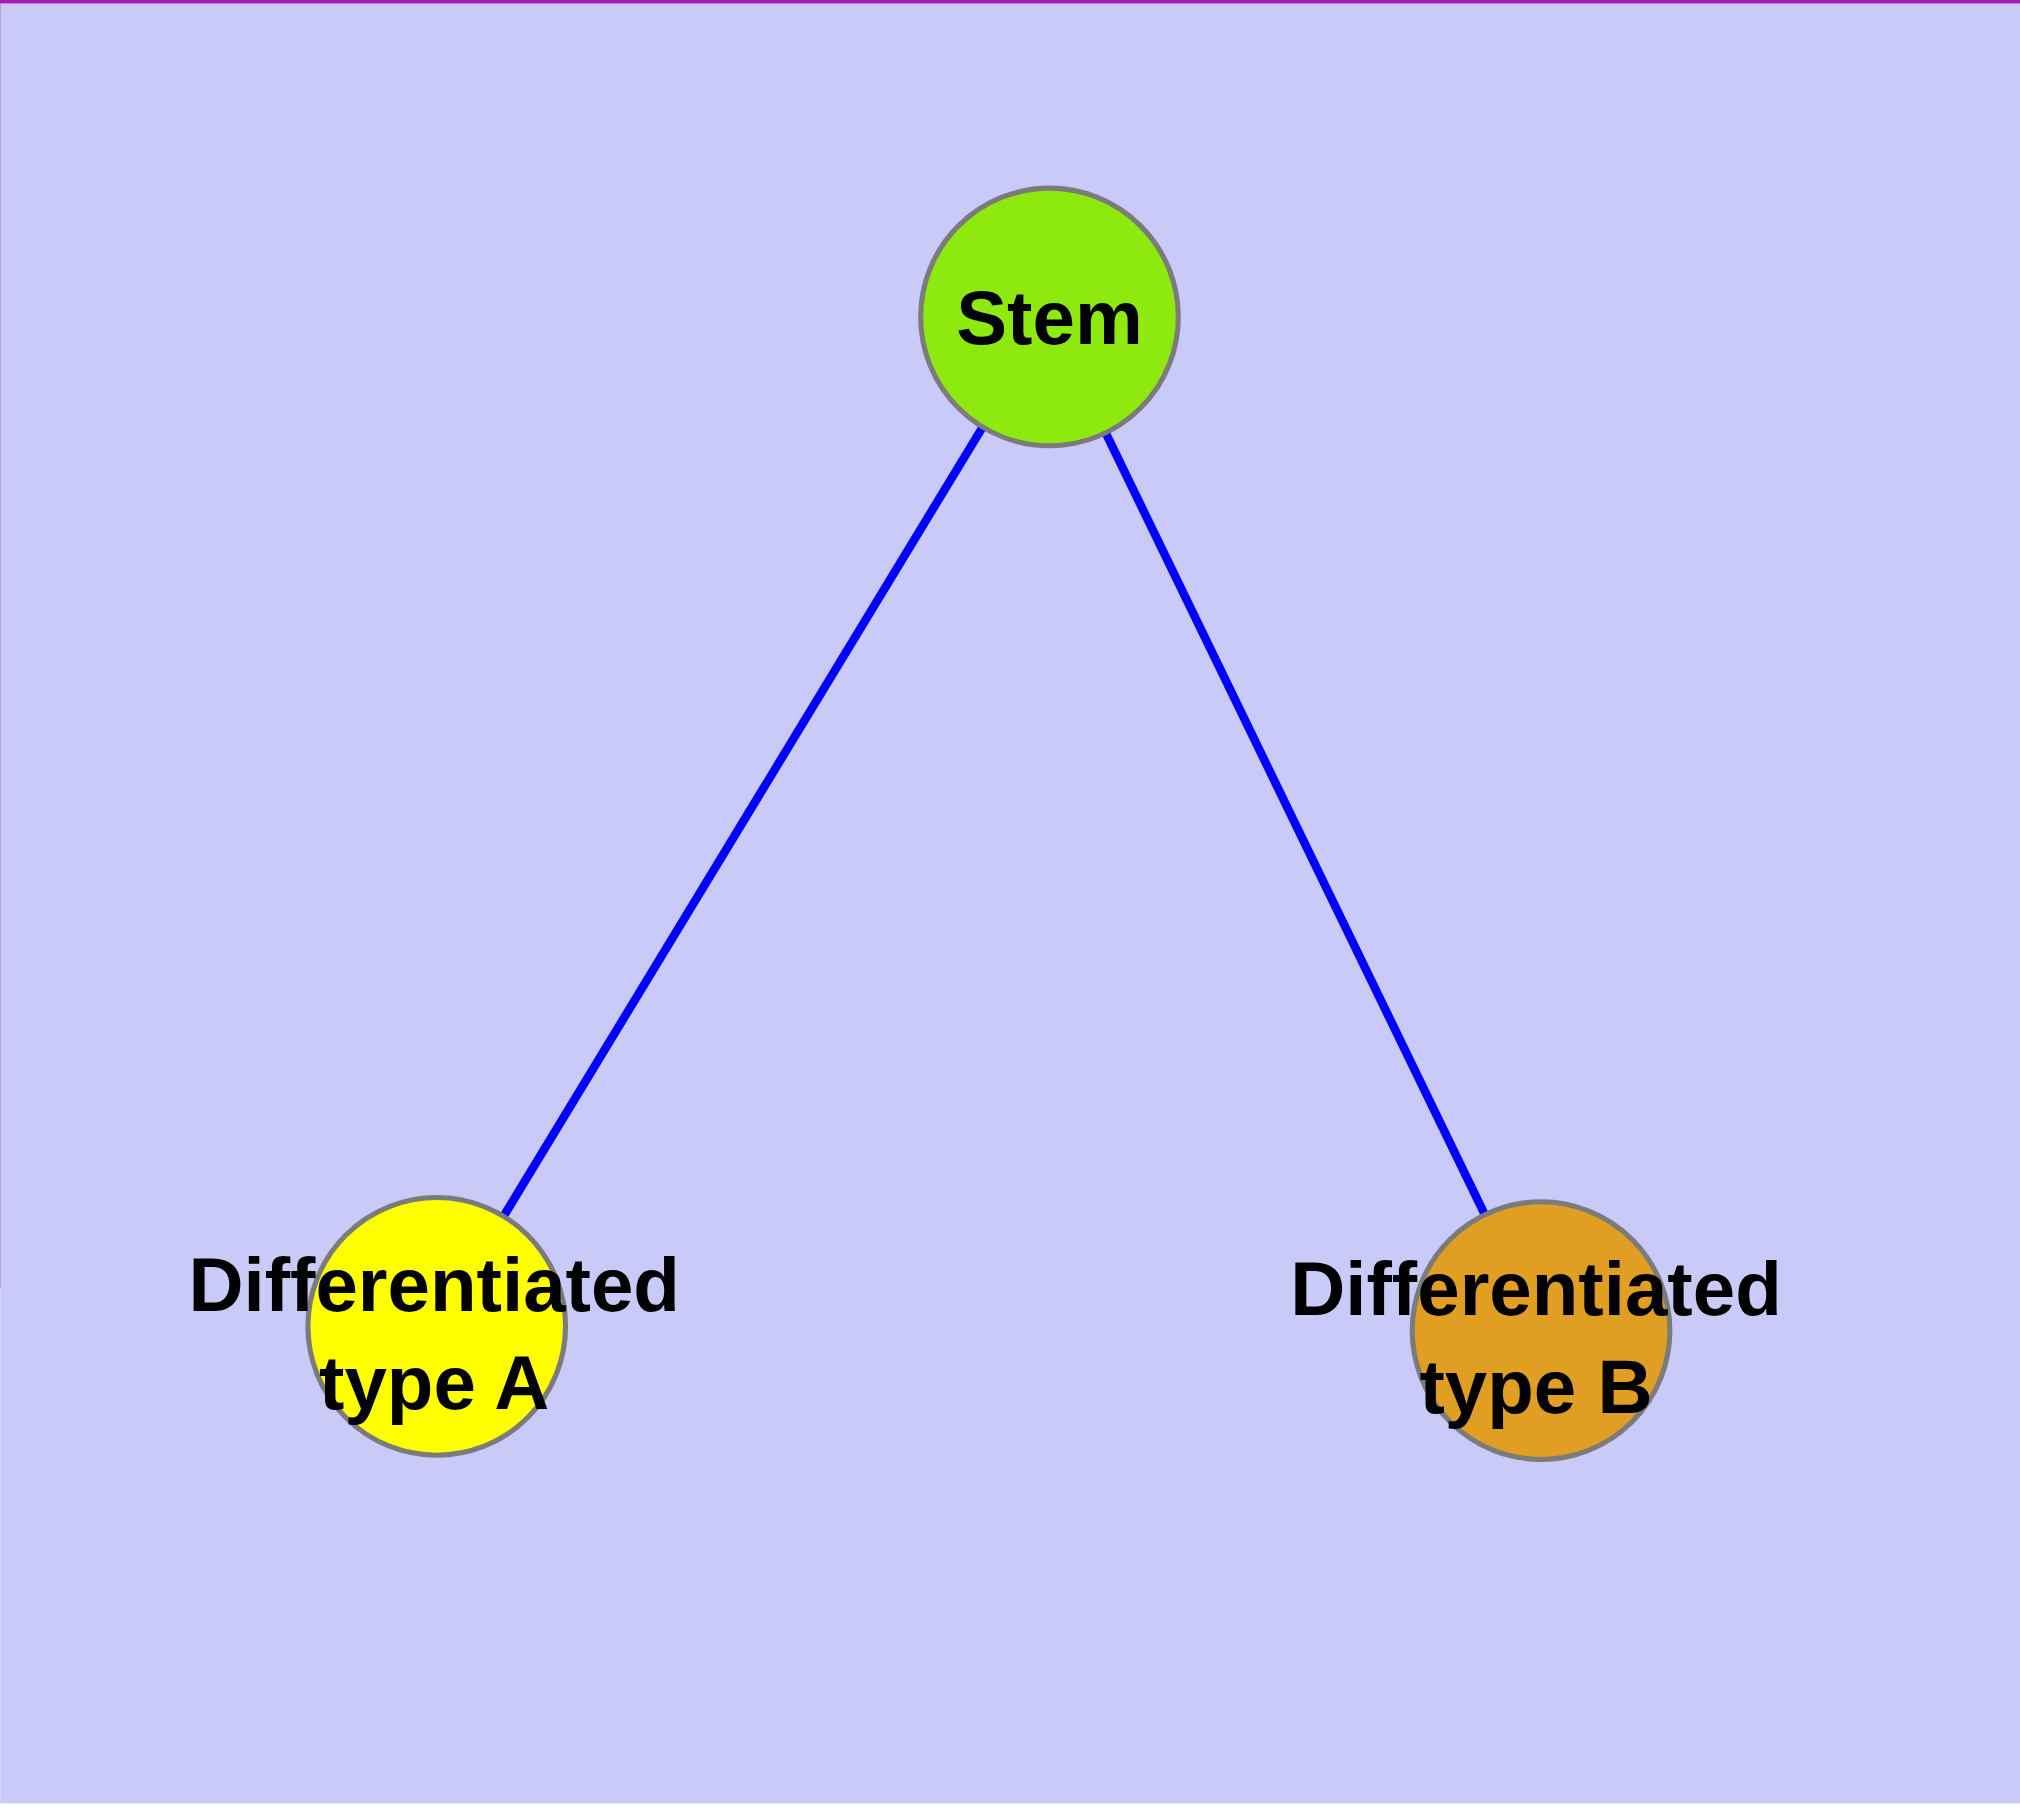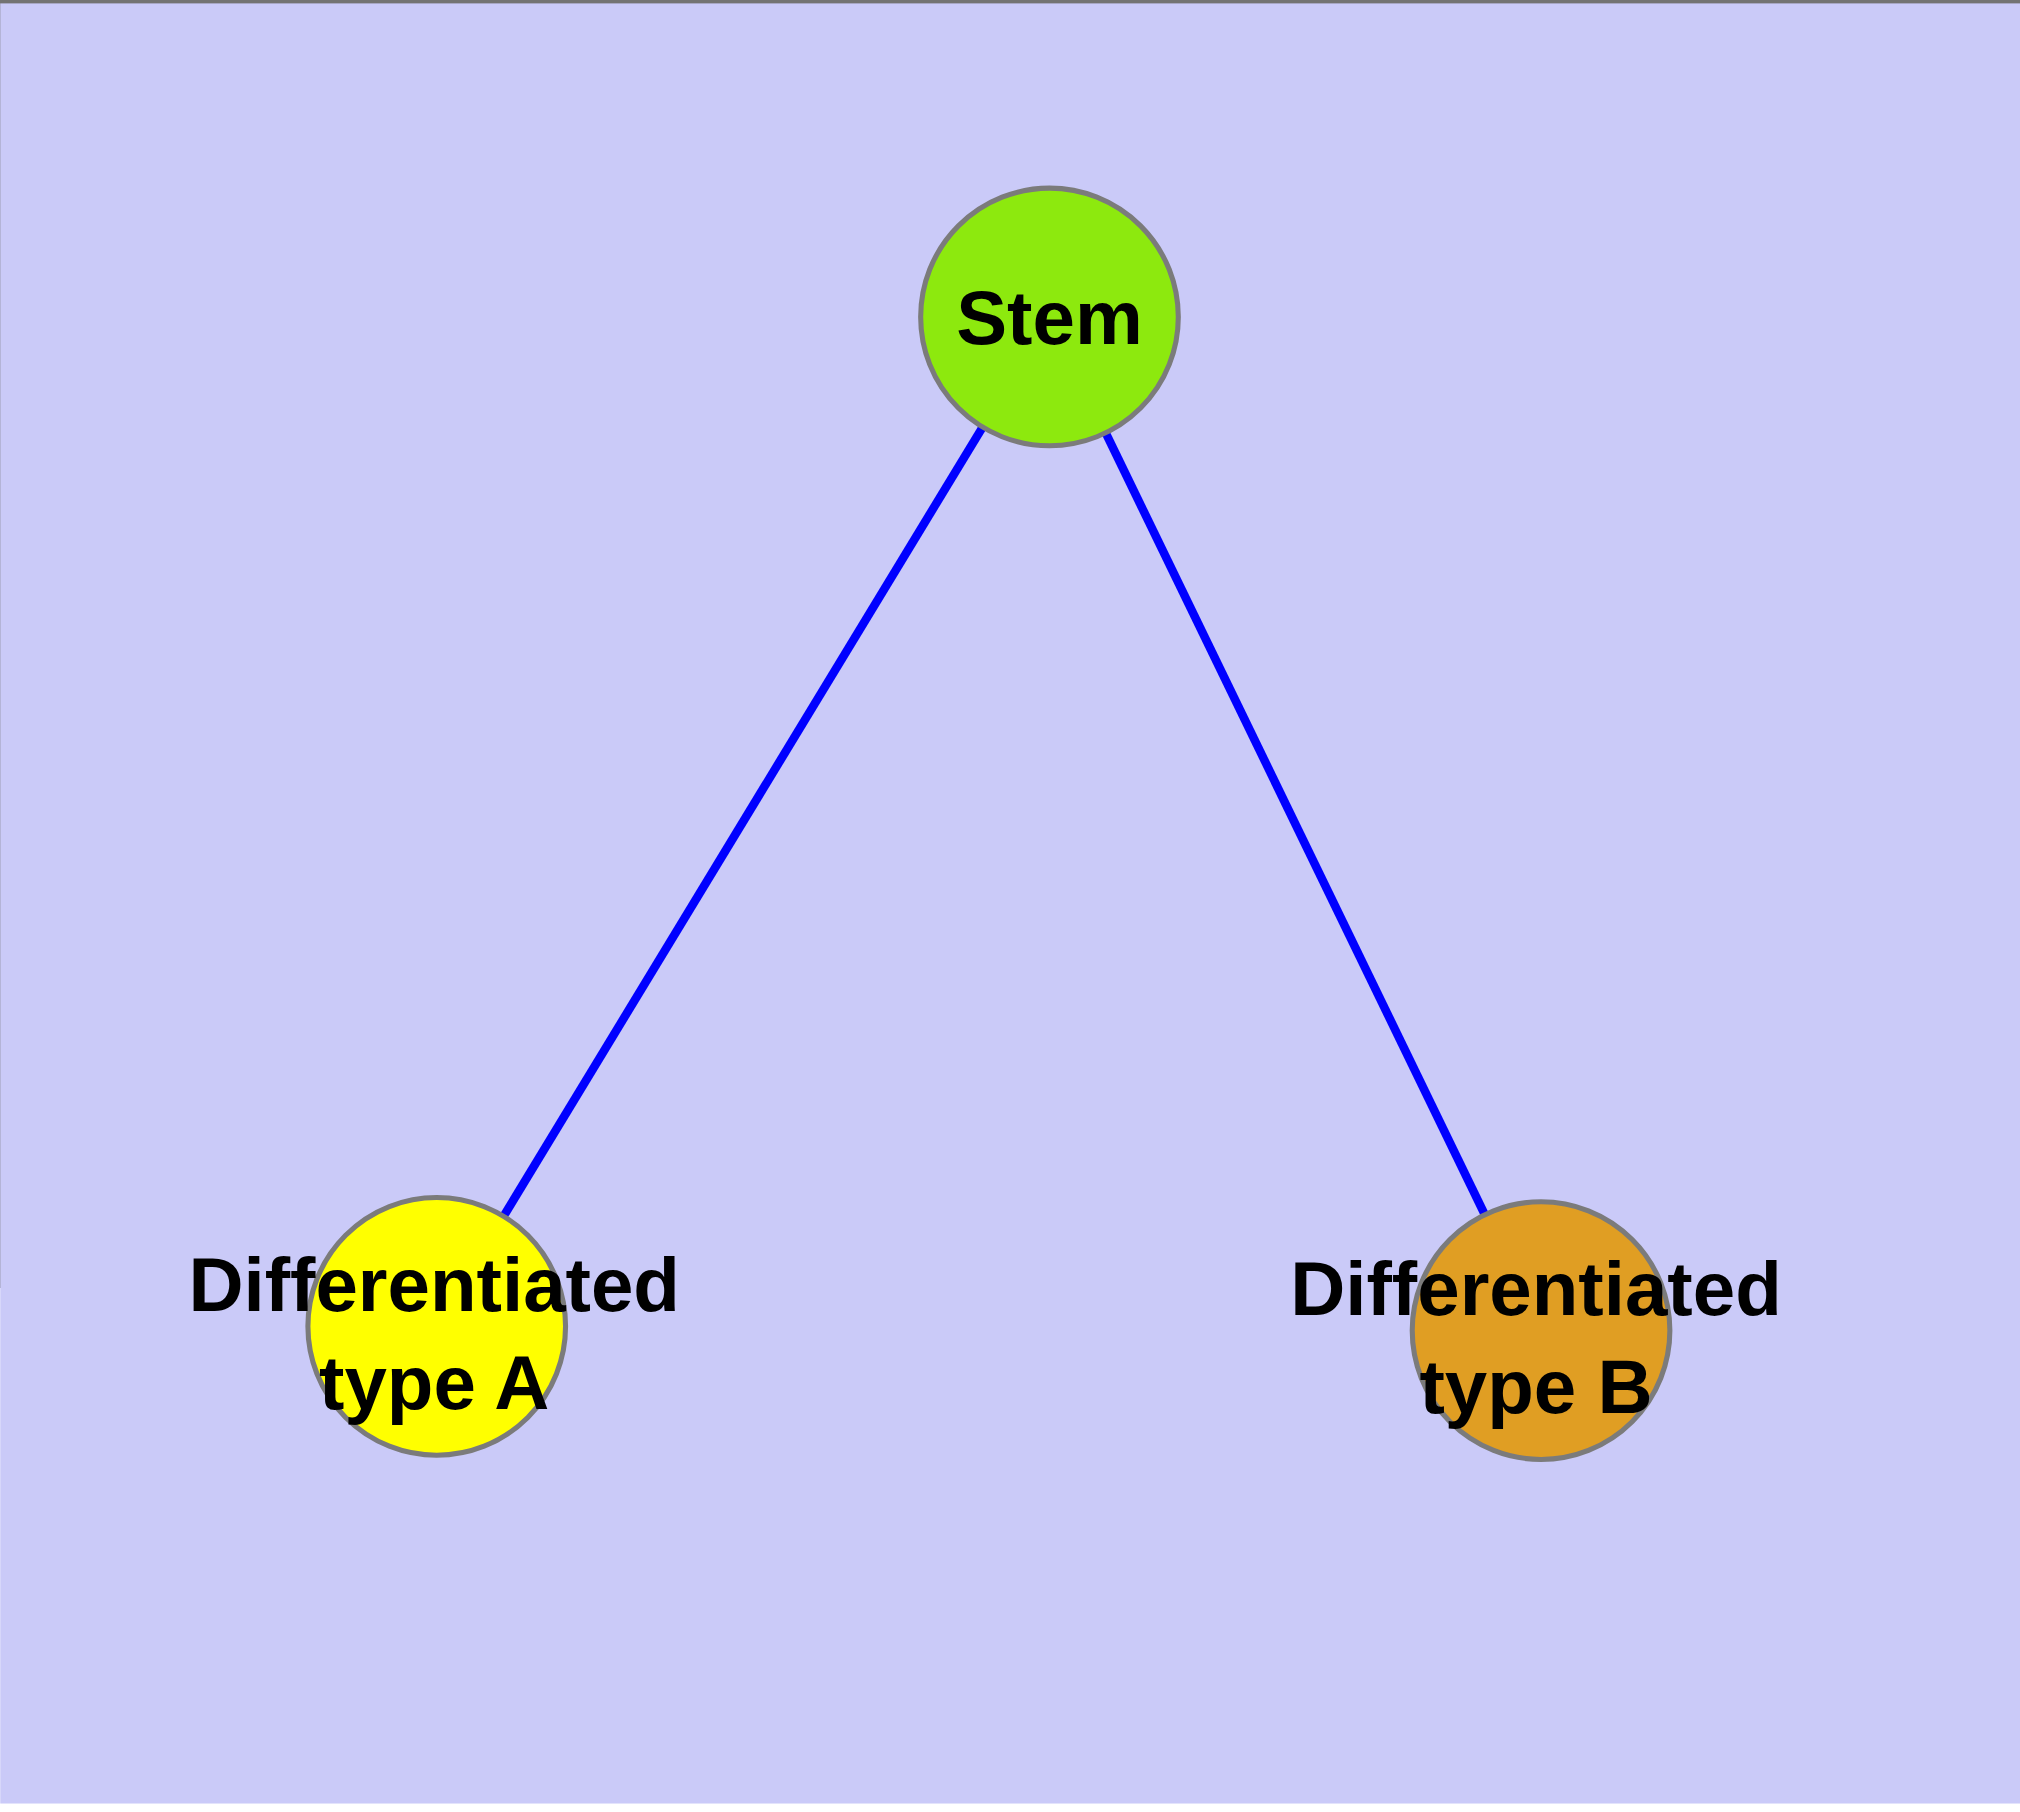--- a/index.html
+++ b/index.html
@@ -8,21 +8,21 @@
     background: #ffffff;
     width: 2021px;
     height: 1812px;
     overflow: hidden;
     font-family: "Liberation Sans", sans-serif;
   }
   .figure-wrap {
     position: relative;
     width: 2021px;
     height: 1288px;
-    background: #737373;
+    background: #a21caf;
   }
   svg.graph {
     position: absolute;
     left: 0;
     top: 0;
     display: block;
   }
   .node-label {
     font-family: "Liberation Sans", "DejaVu Sans", sans-serif;
     font-weight: bold;

